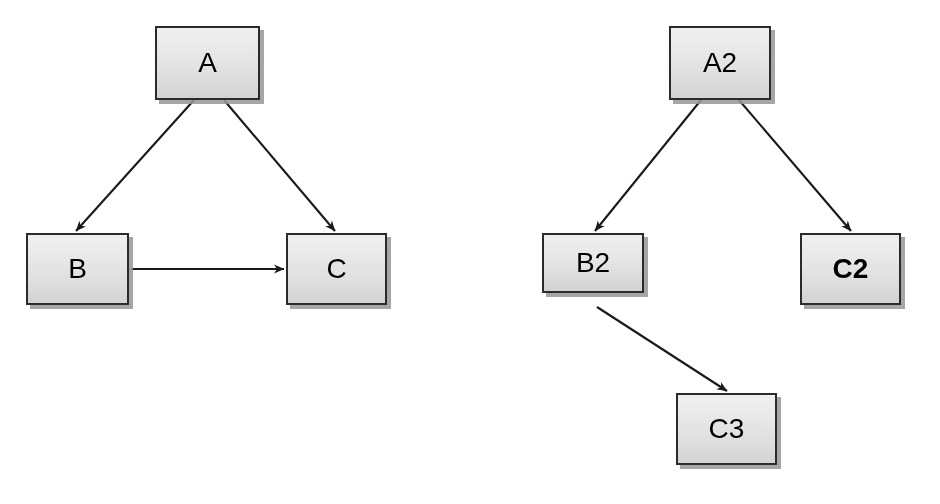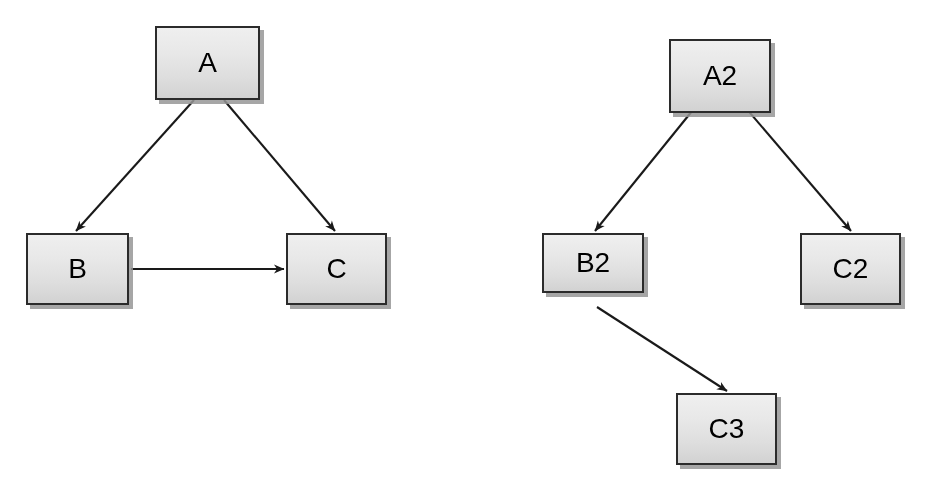--- a/index.html
+++ b/index.html
@@ -72,27 +72,27 @@
   <div id="node-layer">
       <div class="node" style="left: 155px; top: 26px; width: 105px; height: 74px;">
         <span class="node-label">A</span>
       </div>
       <div class="node" style="left: 26px; top: 233px; width: 103px; height: 72px;">
         <span class="node-label">B</span>
       </div>
       <div class="node" style="left: 286px; top: 233px; width: 101px; height: 72px;">
         <span class="node-label">C</span>
       </div>
-      <div class="node" style="left: 669px; top: 26px; width: 102px; height: 74px; margin-top: 13px;">
+      <div class="node" style="left: 669px; top: 26px; width: 102px; height: 74px;">
         <span class="node-label">A2</span>
       </div>
       <div class="node" style="left: 542px; top: 233px; width: 102px; height: 60px;">
         <span class="node-label">B2</span>
       </div>
-      <div class="node" style="left: 800px; top: 233px; width: 101px; height: 72px;">
+      <div class="node" style="left: 800px; top: 233px; width: 101px; height: 72px; font-weight: bold;">
         <span class="node-label">C2</span>
       </div>
       <div class="node" style="left: 676px; top: 393px; width: 101px; height: 72px;">
         <span class="node-label">C3</span>
       </div>
     </div>
 
 </div>
 
 </body></html>

